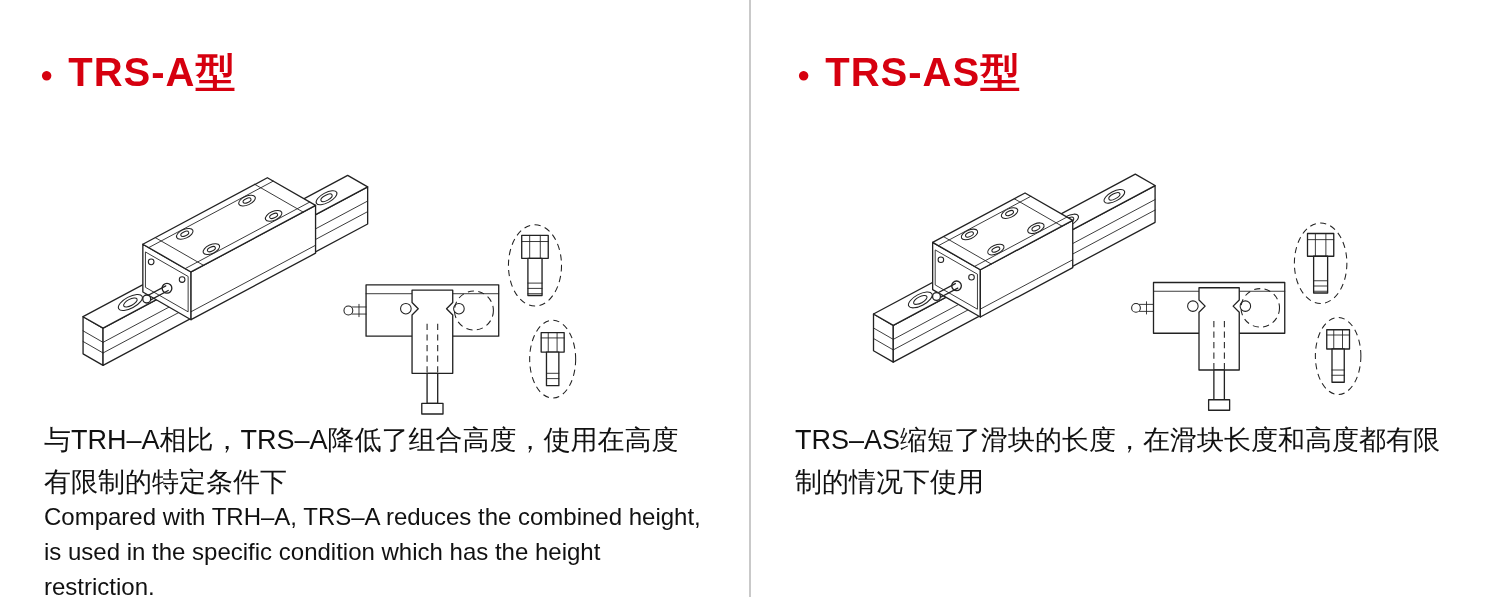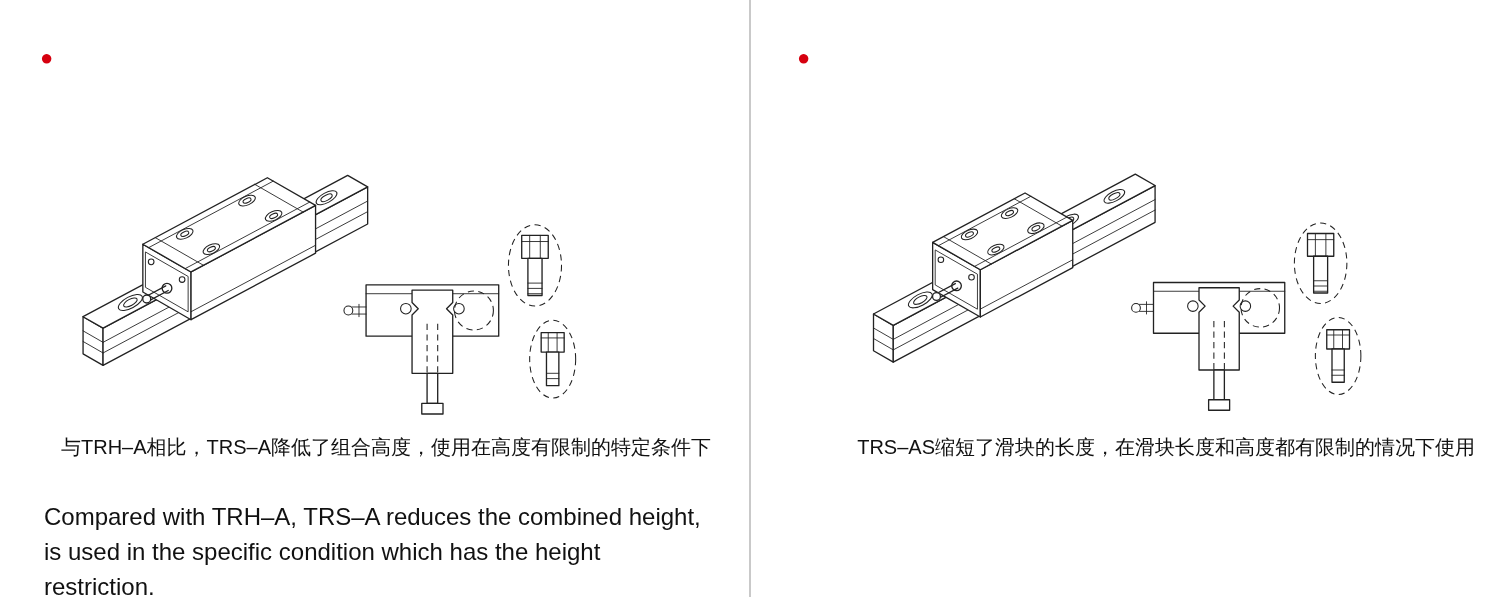--- a/index.html
+++ b/index.html
@@ -23,27 +23,27 @@
     font-size:40px;font-weight:700;color:var(--accent);
     letter-spacing:1px;white-space:nowrap;
   }
   .bullet{font-size:22px;margin-right:14px;line-height:1;transform:translateY(2px);}
   .diagram{position:absolute;top:62px;}
   .panel-left .diagram{left:30px;width:566px;}
   .panel-right .diagram{left:70px;width:560px;}
   .diagram svg{display:block;width:100%;height:auto;}
   .zh{
     position:absolute;left:44px;top:420px;width:655px;
-    font-size:20px;line-height:1.55;margin:12px;text-align:right;
+    font-size:27px;line-height:1.55;margin:0;
   }
   .en{
     position:absolute;left:44px;top:500px;width:662px;
     font-size:24px;line-height:1.45;margin:0;
   }
-  .panel-right .zh{left:64px;width:648px;}
+  .panel-right .zh{left:44px;width:648px;}
   .panel-right .en{left:52px;width:640px;text-align:justify;}
 
   
   .ln{fill:none;stroke:#222;stroke-width:1.5;stroke-linecap:round;stroke-linejoin:round;}
   .fc{fill:#fff;stroke:#222;stroke-width:1.5;stroke-linejoin:round;}
   .thin{fill:none;stroke:#222;stroke-width:1;stroke-linecap:round;}
   .hole{fill:#fff;stroke:#222;stroke-width:1.2;}
   .dash{fill:none;stroke:#222;stroke-width:1.2;stroke-dasharray:7 5;}
 </style>
 </head>
@@ -155,38 +155,40 @@
       <circle class="hole" cx="360" cy="281" r="5"></circle>
     </g>
   </defs>
 </svg>
 
 <div class="page">
 
   <section class="panel panel-left">
     <h2 class="title">
       <span class="bullet">●</span>
+      <span>TRS-A型</span>
     </h2>
     <figure class="diagram" style="margin:0">
       <svg viewBox="0 0 640 410" role="img">
         <use href="#sym-rail"></use>
         <use href="#sym-block-long"></use>
         <use href="#sym-front-detail"></use>
         <use href="#sym-section"></use>
       </svg>
     </figure>
     <p class="zh">与TRH–A相比，TRS–A降低了组合高度，使用在高度有限制的特定条件下</p>
     <p class="en">Compared with TRH–A, TRS–A reduces the combined height, is used in the specific condition which has the height restriction.</p>
   </section>
 
   <div class="divider"></div>
 
   <section class="panel panel-right">
     <h2 class="title" style="left:46px;">
       <span class="bullet">●</span>
+      <span>TRS-AS型</span>
     </h2>
     <figure class="diagram" style="margin:0">
       <svg viewBox="0 0 640 410" role="img">
         <use href="#sym-rail"></use>
         <use href="#sym-block-short"></use>
         <use href="#sym-front-detail"></use>
         <use href="#sym-section"></use>
       </svg>
     </figure>
     <p class="zh">TRS–AS缩短了滑块的长度，在滑块长度和高度都有限制的情况下使用</p>

